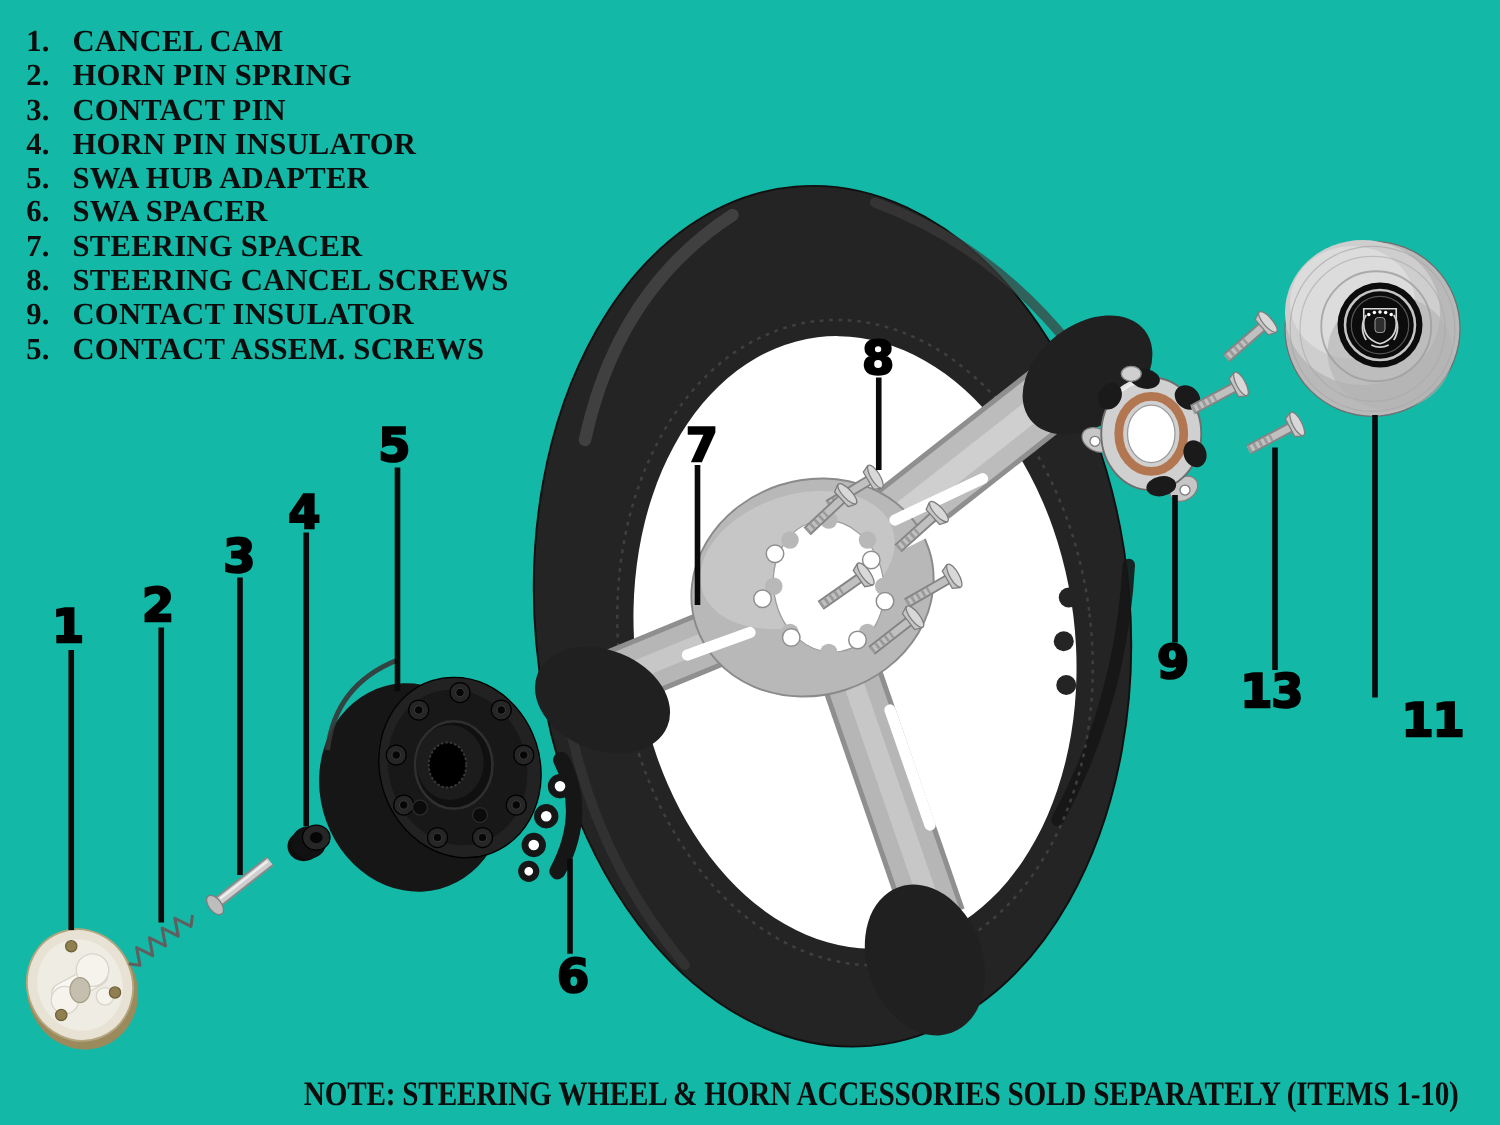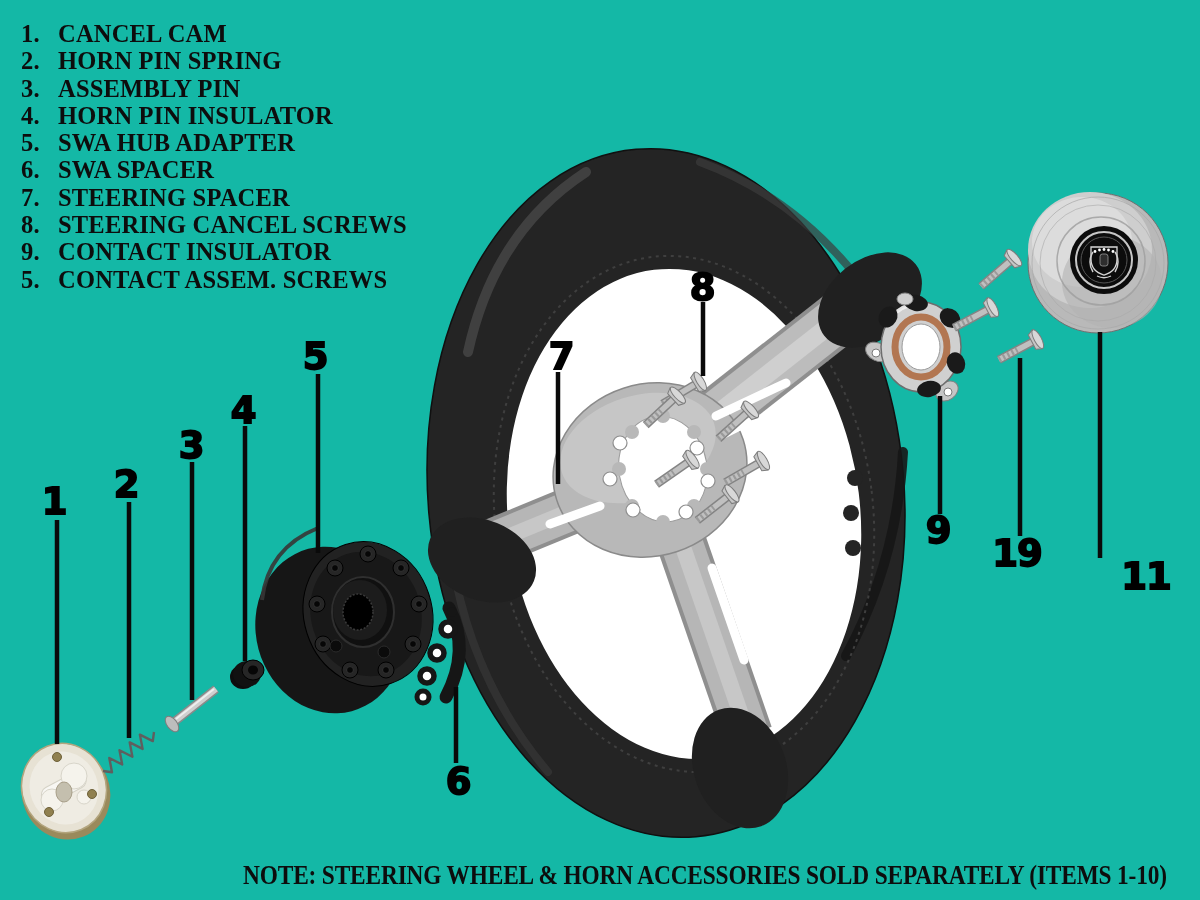--- a/index.html
+++ b/index.html
@@ -238,37 +238,37 @@
       <line x1="703" y1="302" x2="703" y2="376"></line>
       <line x1="940" y1="396" x2="940" y2="514"></line>
       <line x1="1020" y1="358" x2="1020" y2="536"></line>
       <line x1="1100" y1="332" x2="1100" y2="558"></line>
     </g>
   </svg>
 
   <div class="parts-list">
     <div class="row"><span class="num">1.</span><span class="lbl">CANCEL CAM</span></div>
     <div class="row"><span class="num">2.</span><span class="lbl">HORN PIN SPRING</span></div>
-    <div class="row"><span class="num">3.</span><span class="lbl">ASSEMBLY PIN</span></div>
+    <div class="row"><span class="num">3.</span><span class="lbl">CONTACT PIN</span></div>
     <div class="row"><span class="num">4.</span><span class="lbl">HORN PIN INSULATOR</span></div>
     <div class="row"><span class="num">5.</span><span class="lbl">SWA HUB ADAPTER</span></div>
     <div class="row"><span class="num">6.</span><span class="lbl">SWA SPACER</span></div>
     <div class="row"><span class="num">7.</span><span class="lbl">STEERING SPACER</span></div>
     <div class="row"><span class="num">8.</span><span class="lbl">STEERING CANCEL SCREWS</span></div>
     <div class="row"><span class="num">9.</span><span class="lbl">CONTACT INSULATOR</span></div>
     <div class="row"><span class="num">5.</span><span class="lbl">CONTACT ASSEM. SCREWS</span></div>
   </div>
 
   <div class="callout" style="left:54px;top:501px">1</div>
   <div class="callout" style="left:126px;top:484px">2</div>
   <div class="callout" style="left:191px;top:445px">3</div>
   <div class="callout" style="left:243px;top:410px">4</div>
   <div class="callout" style="left:315px;top:356px">5</div>
   <div class="callout" style="left:458px;top:781px">6</div>
   <div class="callout" style="left:561px;top:356px">7</div>
   <div class="callout" style="left:702px;top:287px">8</div>
   <div class="callout" style="left:938px;top:530px">9</div>
-  <div class="callout" style="left:1017px;top:553px">19</div>
+  <div class="callout" style="left:1017px;top:553px">13</div>
   <div class="callout" style="left:1146px;top:576px">11</div>
 
   <div class="note">NOTE: STEERING WHEEL &amp; HORN ACCESSORIES SOLD SEPARATELY (ITEMS 1-10)</div>
 
 </div>
 
 </body></html>

